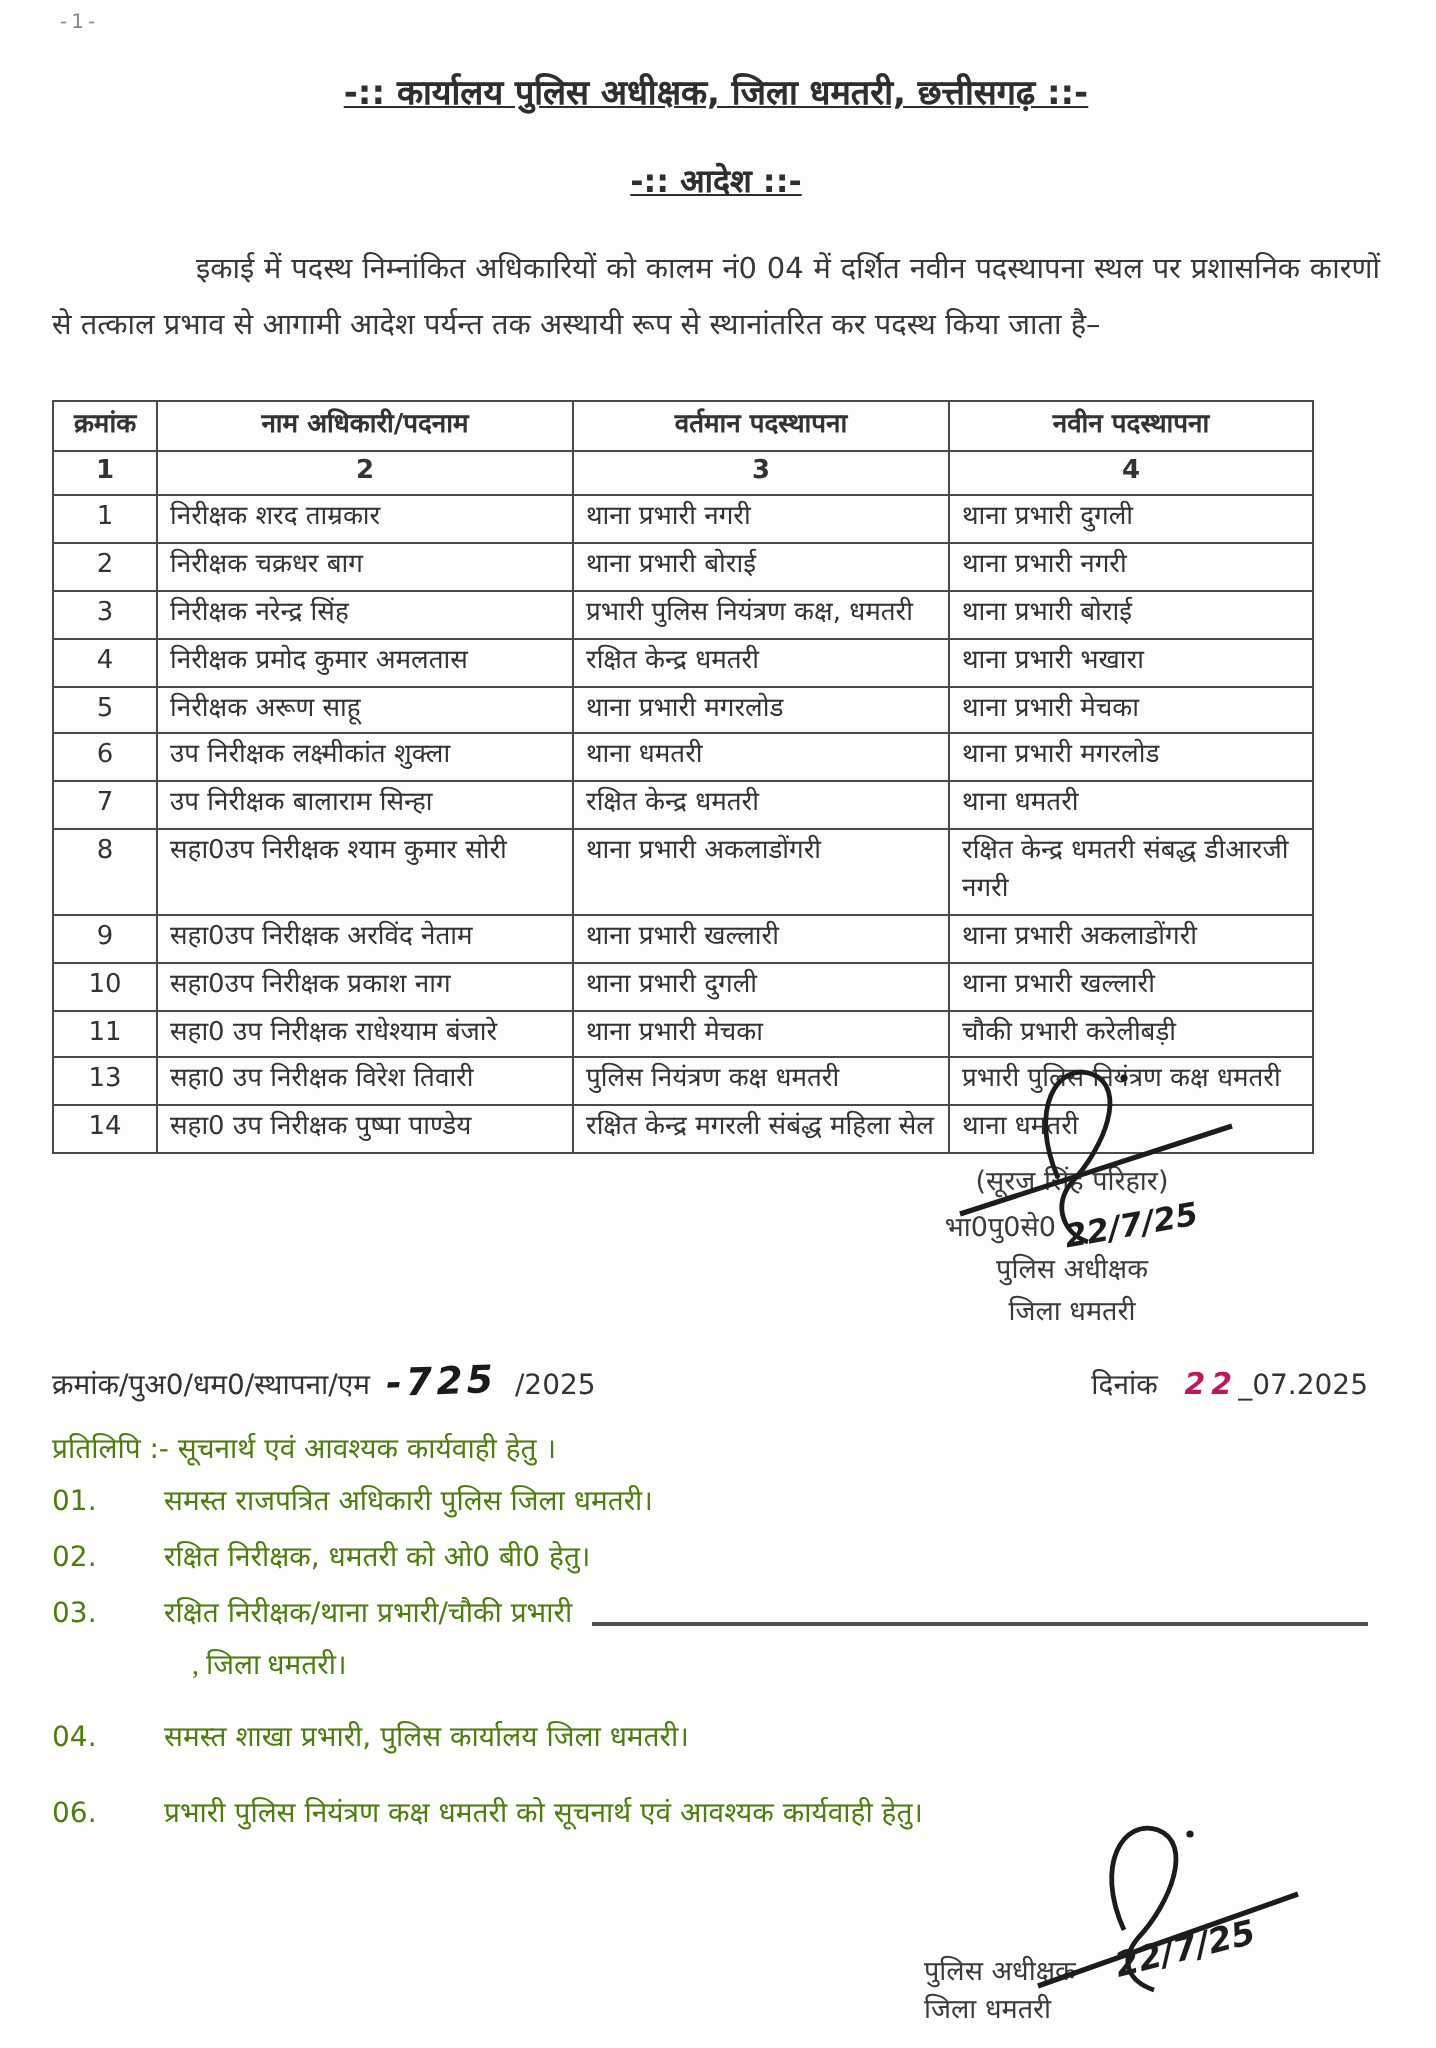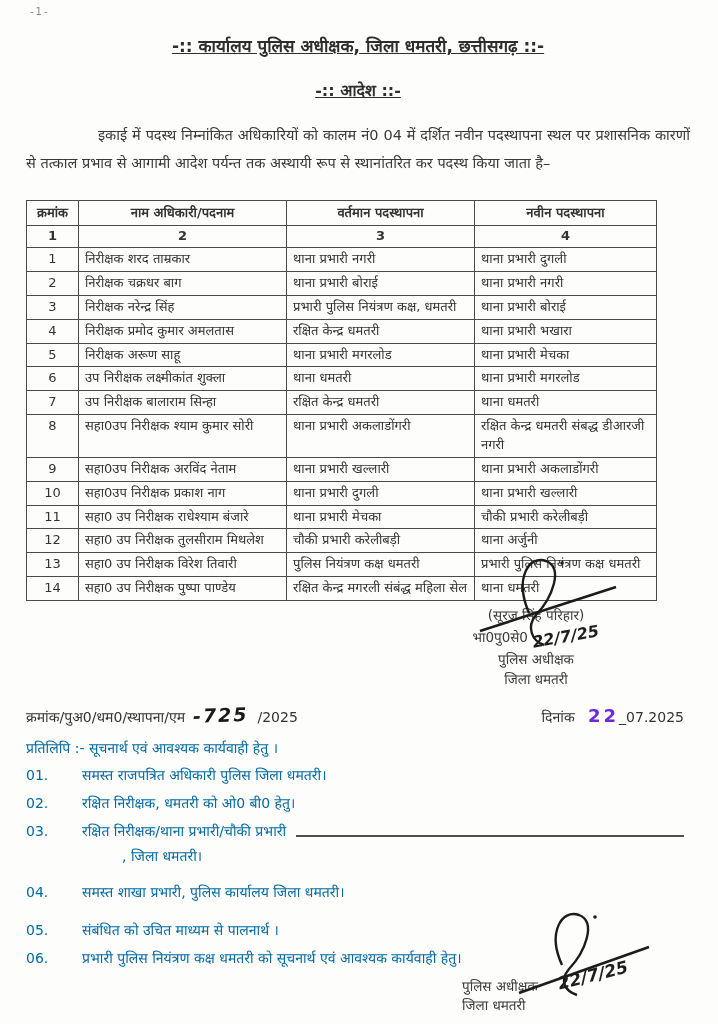--- a/index.html
+++ b/index.html
@@ -34,29 +34,29 @@
 
   .sig-block { position:relative; width:240px; margin:4px 34px 0 auto; text-align:center;
     font-size:13.5px; color:#3a3a3a; line-height:1.5; }
   .sig-scribble { position:absolute; }
   .hand { font-style:italic; font-weight:bold; color:#1d1d1d; }
 
   .ref-row { display:flex; justify-content:space-between; align-items:baseline; margin-top:14px;
     font-size:14px; color:#333; }
   .hand-no { font-size:19px; font-weight:bold; font-style:italic; color:#1a1a1a;
     letter-spacing:2px; transform:rotate(-2deg); display:inline-block; padding:0 4px; }
-  .date-line .hand-day { font-size:18px; font-weight:bold; color:#6d28d9; letter-spacing:3px; }
-
-  .dist { margin-top:12px; font-size:14px; color:#0369a1; }
+  .date-line .hand-day { font-size:15px; font-weight:bold; font-style:italic; color:#be185d; letter-spacing:3px; }
+
+  .dist { margin-top:12px; font-size:14px; color:#4d7c0f; }
   .dist-intro { margin-bottom:8px; }
   .dist-item { display:flex; margin-bottom:7px; line-height:1.5; }
   .dist-item .num { width:56px; flex:none; }
   .dist-item .txt { flex:none; }
   .dash-line { flex:1 1 auto; border-bottom:2.2px solid #4f4f4f; margin:0 6px 5px 10px; align-self:flex-end; }
-  .cont-line { margin-left:96px; margin-top:-3px; margin-bottom:7px; }
+  .cont-line { margin-left:70px; margin-top:-3px; margin-bottom:7px;font-family:Liberation Serif, serif; }
   .gap { height:10px; }
 
   .bottom-sig { position:absolute; right:36px; bottom:8px; width:220px; text-align:left;
     font-size:13.5px; color:#3a3a3a; line-height:1.45; }
   .bottom-sig .scrib { position:absolute; top:-70px; left:55px; }
   .bottom-sig .hd { position:absolute; top:-14px; left:95px; font-size:17px; transform:rotate(-14deg); }
 </style>
 </head>
 <body>
 
@@ -149,26 +149,20 @@
       <td>थाना प्रभारी दुगली</td>
       <td>थाना प्रभारी खल्लारी</td>
     </tr>
     <tr>
       <td class="sn">11</td>
       <td>सहा0 उप निरीक्षक राधेश्याम बंजारे</td>
       <td>थाना प्रभारी मेचका</td>
       <td>चौकी प्रभारी करेलीबड़ी</td>
     </tr>
     <tr>
-      <td class="sn">12</td>
-      <td>सहा0 उप निरीक्षक तुलसीराम मिथलेश</td>
-      <td>चौकी प्रभारी करेलीबड़ी</td>
-      <td>थाना अर्जुनी</td>
-    </tr>
-    <tr>
       <td class="sn">13</td>
       <td>सहा0 उप निरीक्षक विरेश तिवारी</td>
       <td>पुलिस नियंत्रण कक्ष धमतरी</td>
       <td>प्रभारी पुलिस नियंत्रण कक्ष धमतरी</td>
     </tr>
     <tr>
       <td class="sn">14</td>
       <td>सहा0 उप निरीक्षक पुष्पा पाण्डेय</td>
       <td>रक्षित केन्द्र मगरली संबंद्ध महिला सेल</td>
       <td>थाना धमतरी</td>
@@ -221,24 +215,20 @@
     </div>
     <div class="cont-line">, जिला धमतरी।</div>
 
     <div class="gap"></div>
     <div class="dist-item">
       <span class="num">04.</span>
       <span class="txt">समस्त शाखा प्रभारी, पुलिस कार्यालय जिला धमतरी।</span>
     </div>
     <div class="gap"></div>
     <div class="dist-item">
-      <span class="num">05.</span>
-      <span class="txt">संबंधित को उचित माध्यम से पालनार्थ ।</span>
-    </div>
-    <div class="dist-item">
       <span class="num">06.</span>
       <span class="txt">प्रभारी पुलिस नियंत्रण कक्ष धमतरी को सूचनार्थ एवं आवश्यक कार्यवाही हेतु।</span>
     </div>
   </div>
 
   <div class="bottom-sig">
     <svg class="scrib" width="140" height="90" viewBox="0 0 140 90">
       <path d="M45,58 C30,25 45,2 62,8 C80,15 68,45 52,62 C42,74 48,84 60,88" stroke="#1c1c1c" stroke-width="2.4" fill="none"></path>
       <path d="M2,86 L132,40" stroke="#1c1c1c" stroke-width="2.6" fill="none"></path>
       <circle cx="78" cy="10" r="1.8" fill="#1c1c1c"></circle>

